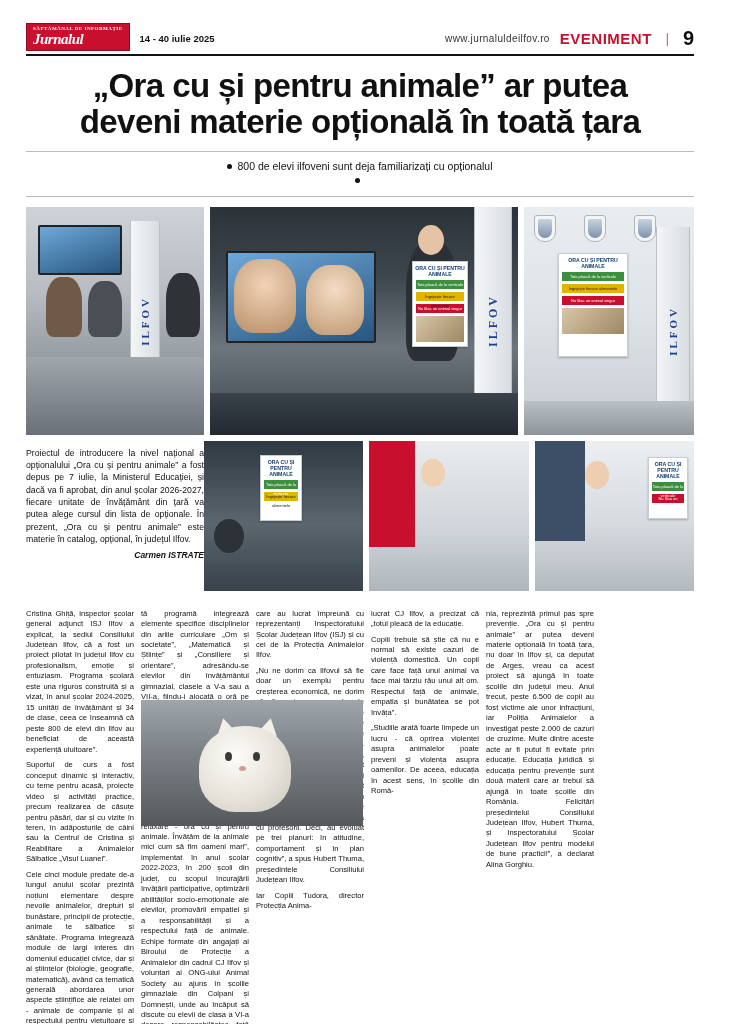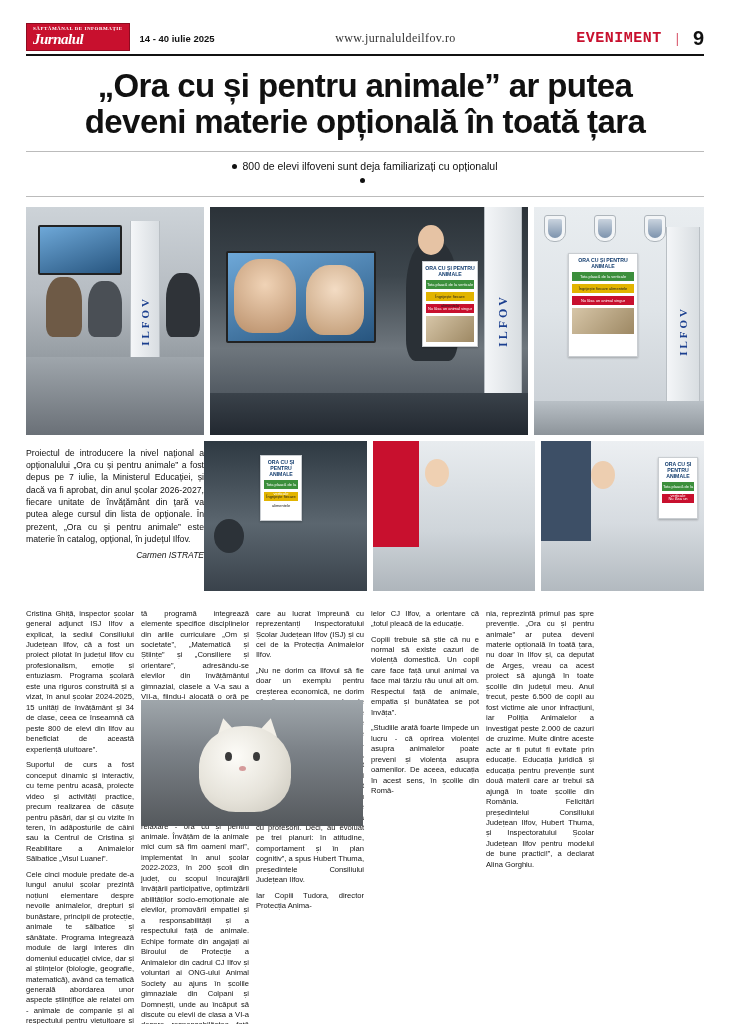--- a/index.html
+++ b/index.html
@@ -9,21 +9,21 @@
     height: 1024px;
     background: #ffffff;
     font-family: "Liberation Serif", serif;
     color: #111;
     overflow: hidden;
   }
   .page {
     position: relative;
     width: 730px;
     height: 1024px;
-    padding: 26px 26px 10px 26px;
+    padding: 26px 36px 10px 26px;
   }
 
   
   .masthead {
     display: flex;
     align-items: center;
     gap: 10px;
     height: 30px;
     border-bottom: 2px solid #111;
     padding-bottom: 4px;
@@ -51,28 +51,28 @@
     text-align: center;
   }
   .issue-date {
     font-family: "Liberation Sans", sans-serif;
     font-size: 9.5px;
     font-weight: bold;
     color: #111;
   }
   .website {
     flex: 1;
-    text-align: center;
-    font-family: Liberation Serif, serif;
-    font-size: 12px;
+    text-align: right;
+    font-family: Liberation Sans, sans-serif;
+    font-size: 10px;
     color: #333;
     letter-spacing: 0.4px;
   }
   .section-name {
-    font-family: Liberation Mono, monospace;
+    font-family: Liberation Sans, sans-serif;
     font-size: 15px;
     font-weight: bold;
     color: #c8102e;
     letter-spacing: 0.5px;
   }
   .sep-bar {
     color: #c8102e;
     font-size: 15px;
     margin: 0 4px;
   }
@@ -251,21 +251,21 @@
   }
   .mid-photo { flex: 1; position: relative; overflow: hidden; }
   .mp-1 { background: linear-gradient(180deg,#2e3942 0%,#5b666f 55%,#39424b 100%); }
   .mp-2 { background: linear-gradient(180deg,#e8ecef 0%,#cfd5da 60%,#aeb5bb 100%); }
   .mp-3 { background: linear-gradient(180deg,#eceff2 0%,#d6dbe0 55%,#b2b9bf 100%); }
 
   .byline {
     font-family: "Liberation Sans", sans-serif;
     font-size: 8.5px;
     font-style: italic;
-    font-weight: normal;
+    font-weight: bold;
     text-align: right;
     margin: 5px 0 4px 0;
   }
 
   
   .body-grid {
     display: flex;
     gap: 7px;
     margin-top: 6px;
   }
@@ -451,21 +451,21 @@
     <div class="bcol">
       <div class="body-text">
         <p>care au lucrat împreună cu reprezentanți Inspectoratului Școlar Județean Ilfov (ISJ) și cu cei de la Protecția Animalelor Ilfov.</p>
         <p>„Nu ne dorim ca Ilfovul să fie doar un exemplu pentru creșterea economică, ne dorim să fim și un exemplu de normalitate și normalitate înseamnă să-ți pese. Să-ți pese de seniorii tăi, să-ți pese de copii, dar să-ți pese de animale. Doar când pui un an de proiect, putem spune că efectele sunt pozitive. Copiii devin mai empatici, și-au îmbunătățit atenția la ore, la clasă, au comunicat mult mai bine între ei, dar s-a îmbunătățit și relația cu profesorii. Deci, au evoluat pe trei planuri: în atitudine, comportament și în plan cognitiv”, a spus Hubert Thuma, președintele Consiliului Județean Ilfov.</p>
         <p>Iar Copiii Tudora, director Protecția Anima-</p>
       </div>
     </div>
 
     <div class="bcol">
       <div class="body-text">
-        <p>lelor CJ Ilfov, a orientare că „totul pleacă de la educație.</p>
+        <p>lucrat CJ Ilfov, a precizat că „totul pleacă de la educație.</p>
         <p>Copiii trebuie să știe că nu e normal să existe cazuri de violență domestică. Un copil care face față unui animal va face mai târziu rău unui alt om. Respectul față de animale, empatia și bunătatea se pot învăța”.</p>
         <p>„Studiile arată foarte limpede un lucru - că oprirea violenței asupra animalelor poate preveni și violența asupra oamenilor. De aceea, educația în acest sens, în școlile din Româ-</p>
       </div>
     </div>
 
     <div class="bcol">
       <div class="body-text">
         <p>nia, reprezintă primul pas spre prevenție. „Ora cu și pentru animale” ar putea deveni materie opțională în toată țara, nu doar în Ilfov și, ca deputat de Argeș, vreau ca acest proiect să ajungă în toate școlile din județul meu. Anul trecut, peste 6.500 de copii au fost victime ale unor infracțiuni, iar Poliția Animalelor a investigat peste 2.000 de cazuri de cruzime. Multe dintre aceste acte ar fi putut fi evitate prin educație. Educația juridică și educația pentru prevenție sunt două materii care ar trebui să ajungă în toate școlile din România. Felicitări președintelui Consiliului Județean Ilfov, Hubert Thuma, și Inspectoratului Școlar Județean Ilfov pentru modelul de bune practici!”, a declarat Alina Gorghiu.</p>
       </div>
     </div>

